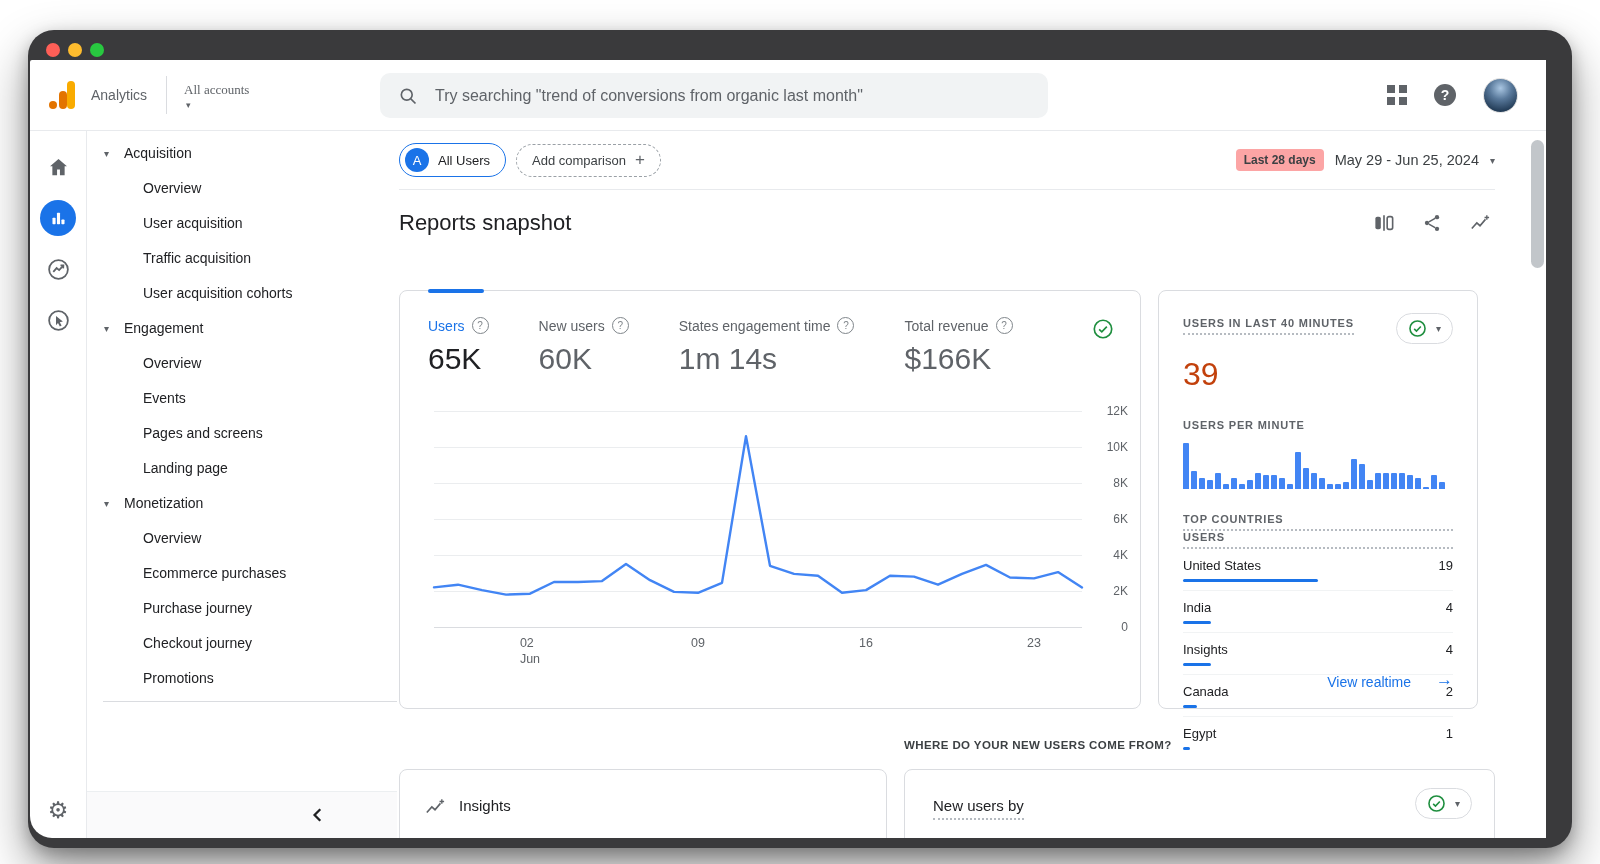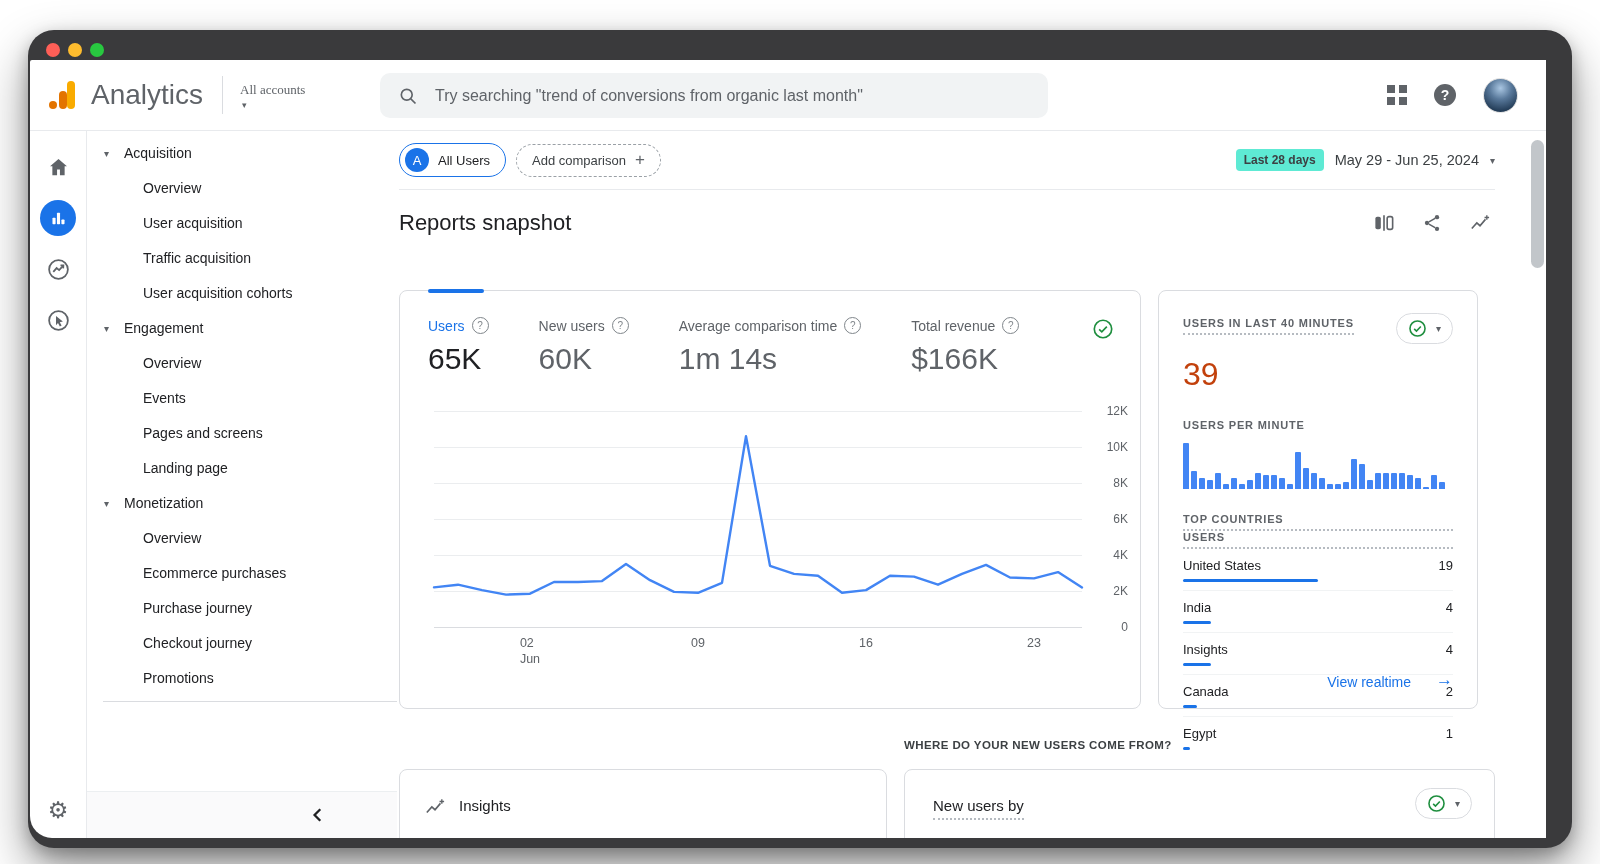--- a/index.html
+++ b/index.html
@@ -15,21 +15,21 @@
   .tdot.red{background:#ff5f57}.tdot.yellow{background:#febc2e}.tdot.green{background:#28c840}
   .app{position:absolute;left:2px;top:30px;right:26px;bottom:10px;background:#fff;
     border-radius:2px 0 0 22px;overflow:hidden;}
   
   .topbar{height:70px;display:flex;align-items:center;border-bottom:1px solid #e8eaed;position:relative;}
   .logo-wrap{display:flex;align-items:center;padding-left:18px;}
   .ga-logo{width:30px;height:30px;position:relative;flex:none;}
   .ga-logo .bar-tall{position:absolute;right:3px;top:1px;width:8px;height:28px;border-radius:4px;background:#f9ab00;}
   .ga-logo .bar-mid{position:absolute;left:11px;bottom:1px;width:8px;height:18px;border-radius:4px;background:#e37400;}
   .ga-logo .dot-sm{position:absolute;left:1px;bottom:1px;width:8px;height:8px;border-radius:50%;background:#e37400;}
-  .product-name{font-size:28px;color:#5f6368;margin-left:13px;}
+  .product-name{font-size:14px;color:#5f6368;margin-left:13px;}
   .header-divider{width:1px;height:38px;background:#dadce0;margin:0 17px 0 19px;}
   .account-switch{display:flex;flex-direction:column;gap:3px;font-family:Liberation Serif, serif;}
   .account-label{font-size:13px;color:#5f6368;}
   .account-caret{font-size:9px;color:#5f6368;line-height:8px;padding-left:2px;}
   .searchbar{position:absolute;left:350px;top:13px;width:668px;height:45px;background:#f1f3f4;
     border-radius:10px;display:flex;align-items:center;gap:15px;padding:0 18px;box-sizing:border-box;}
   .searchbar input{border:none;background:transparent;outline:none;font-size:16px;color:#202124;width:100%;
     font-family:"Liberation Sans", sans-serif;}
   .searchbar input::placeholder{color:#5f6368;}
   .topbar-right{position:absolute;right:28px;top:0;height:70px;display:flex;align-items:center;gap:27px;}
@@ -58,21 +58,21 @@
   .controls-row{height:58px;display:flex;align-items:center;justify-content:space-between;border-bottom:1px solid #e8eaed;}
   .chips{display:flex;gap:10px;align-items:center;}
   .chip-all-users{display:flex;align-items:center;gap:9px;border:1px solid #1a73e8;border-radius:18px;
     padding:4px 15px 4px 5px;background:#fff;font-size:13px;font-weight:500;color:#202124;cursor:pointer;}
   .chip-a{width:24px;height:24px;border-radius:50%;background:#1a73e8;color:#fff;font-size:13px;font-weight:500;
     display:flex;align-items:center;justify-content:center;}
   .chip-add{display:flex;align-items:center;gap:9px;border:1px dashed #9aa0a6;border-radius:18px;
     padding:8px 15px;font-size:13px;font-weight:500;color:#3c4043;cursor:pointer;}
   .plus-glyph{font-size:17px;color:#5f6368;line-height:12px;}
   .daterange{display:flex;align-items:center;gap:11px;cursor:pointer;}
-  .date-chip{background:#5eead4;color:#3c4043;font-size:12px;font-weight:bold;padding:4px 8px;border-radius:4px;}
+  .date-chip{background:#fca5a5;color:#3c4043;font-size:12px;font-weight:bold;padding:4px 8px;border-radius:4px;}
   .date-text{font-size:14.5px;color:#3c4043;}
   .caret-sm{font-size:10px;color:#5f6368;}
   .page-title-row{display:flex;align-items:center;justify-content:space-between;margin-top:20px;}
   .page-title{font-size:22px;font-weight:400;color:#202124;}
   .title-icons{display:flex;gap:27px;margin-right:4px;align-items:center;}
   
   .cards-row{display:flex;gap:17px;margin-top:54px;}
   .card{background:#fff;border:1px solid #dadce0;border-radius:8px;box-sizing:border-box;}
   .chart-card{width:742px;height:419px;position:relative;}
   .tab-indicator{position:absolute;top:-2px;left:28px;width:56px;height:4px;background:#1a73e8;border-radius:2px;}
@@ -306,21 +306,21 @@
                 </div>
                 <div class="metric">
                   <div class="metric-label-row">
                     <span class="mlabel">New users</span>
                     <span class="qmark">?</span>
                   </div>
                   <div class="metric-value">60K</div>
                 </div>
                 <div class="metric">
                   <div class="metric-label-row">
-                    <span class="mlabel">Average comparison time</span>
+                    <span class="mlabel">States engagement time</span>
                     <span class="qmark">?</span>
                   </div>
                   <div class="metric-value">1m 14s</div>
                 </div>
                 <div class="metric">
                   <div class="metric-label-row">
                     <span class="mlabel">Total revenue</span>
                     <span class="qmark">?</span>
                   </div>
                   <div class="metric-value">$166K</div>

